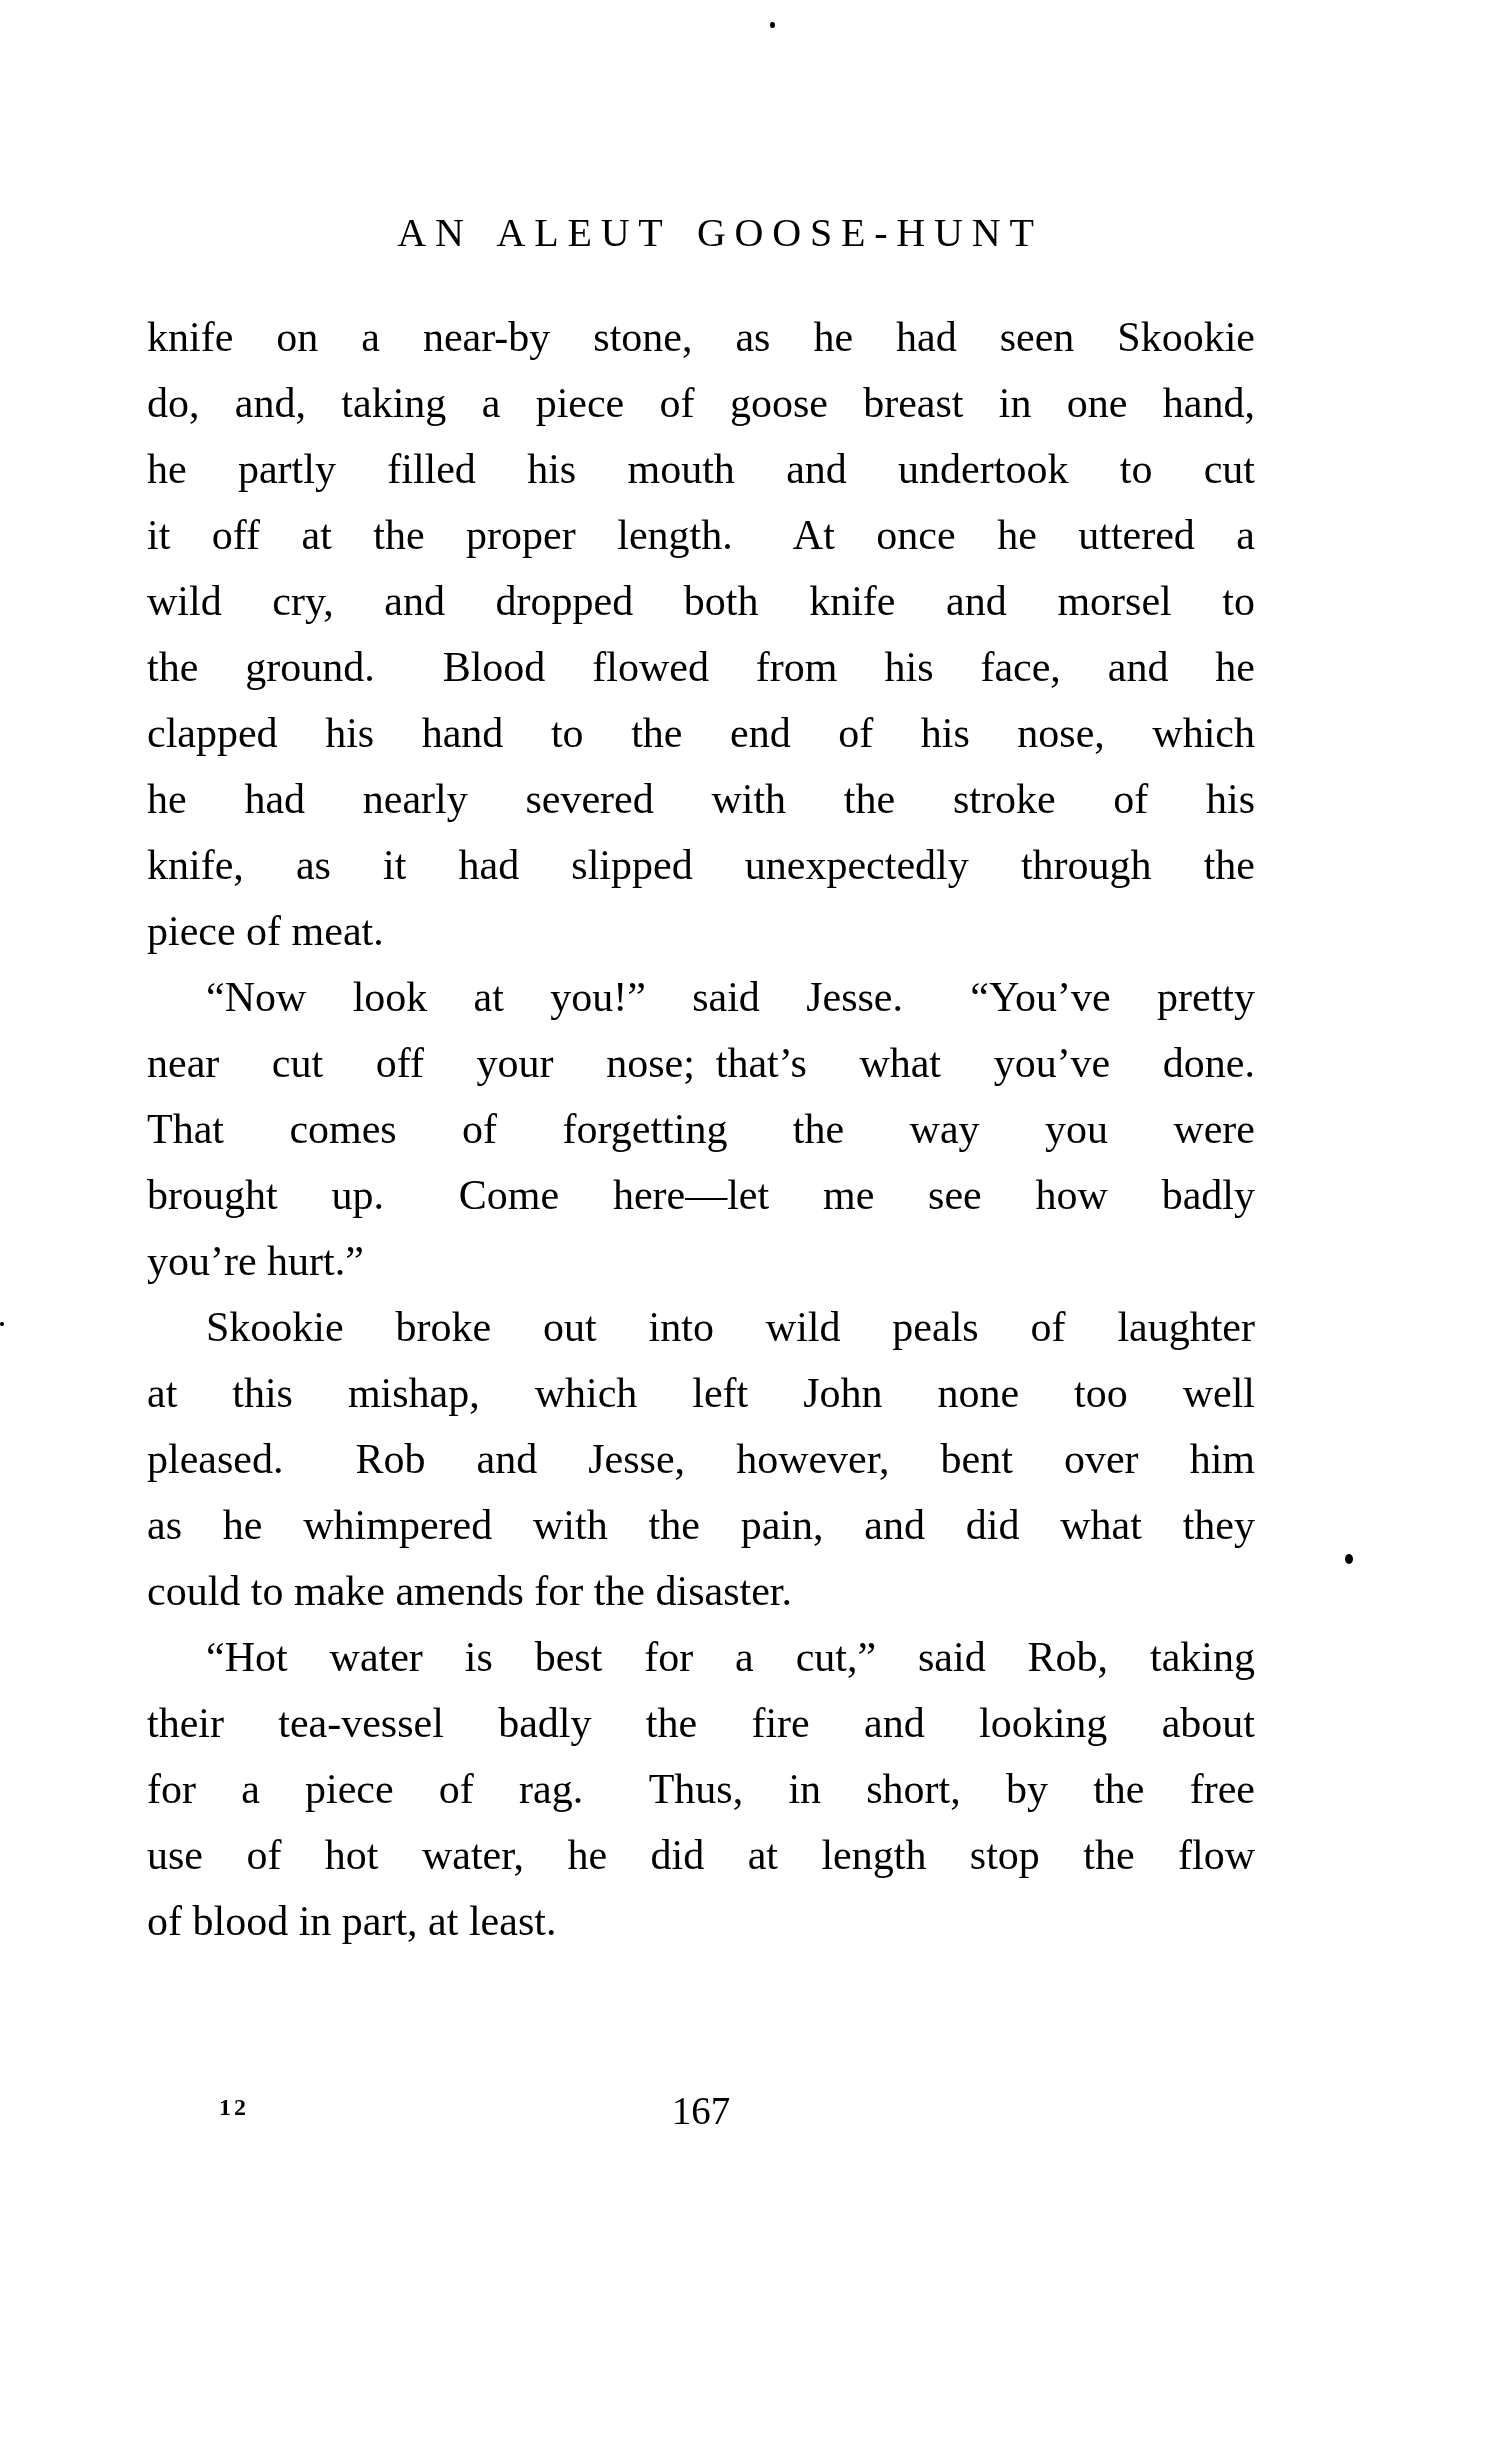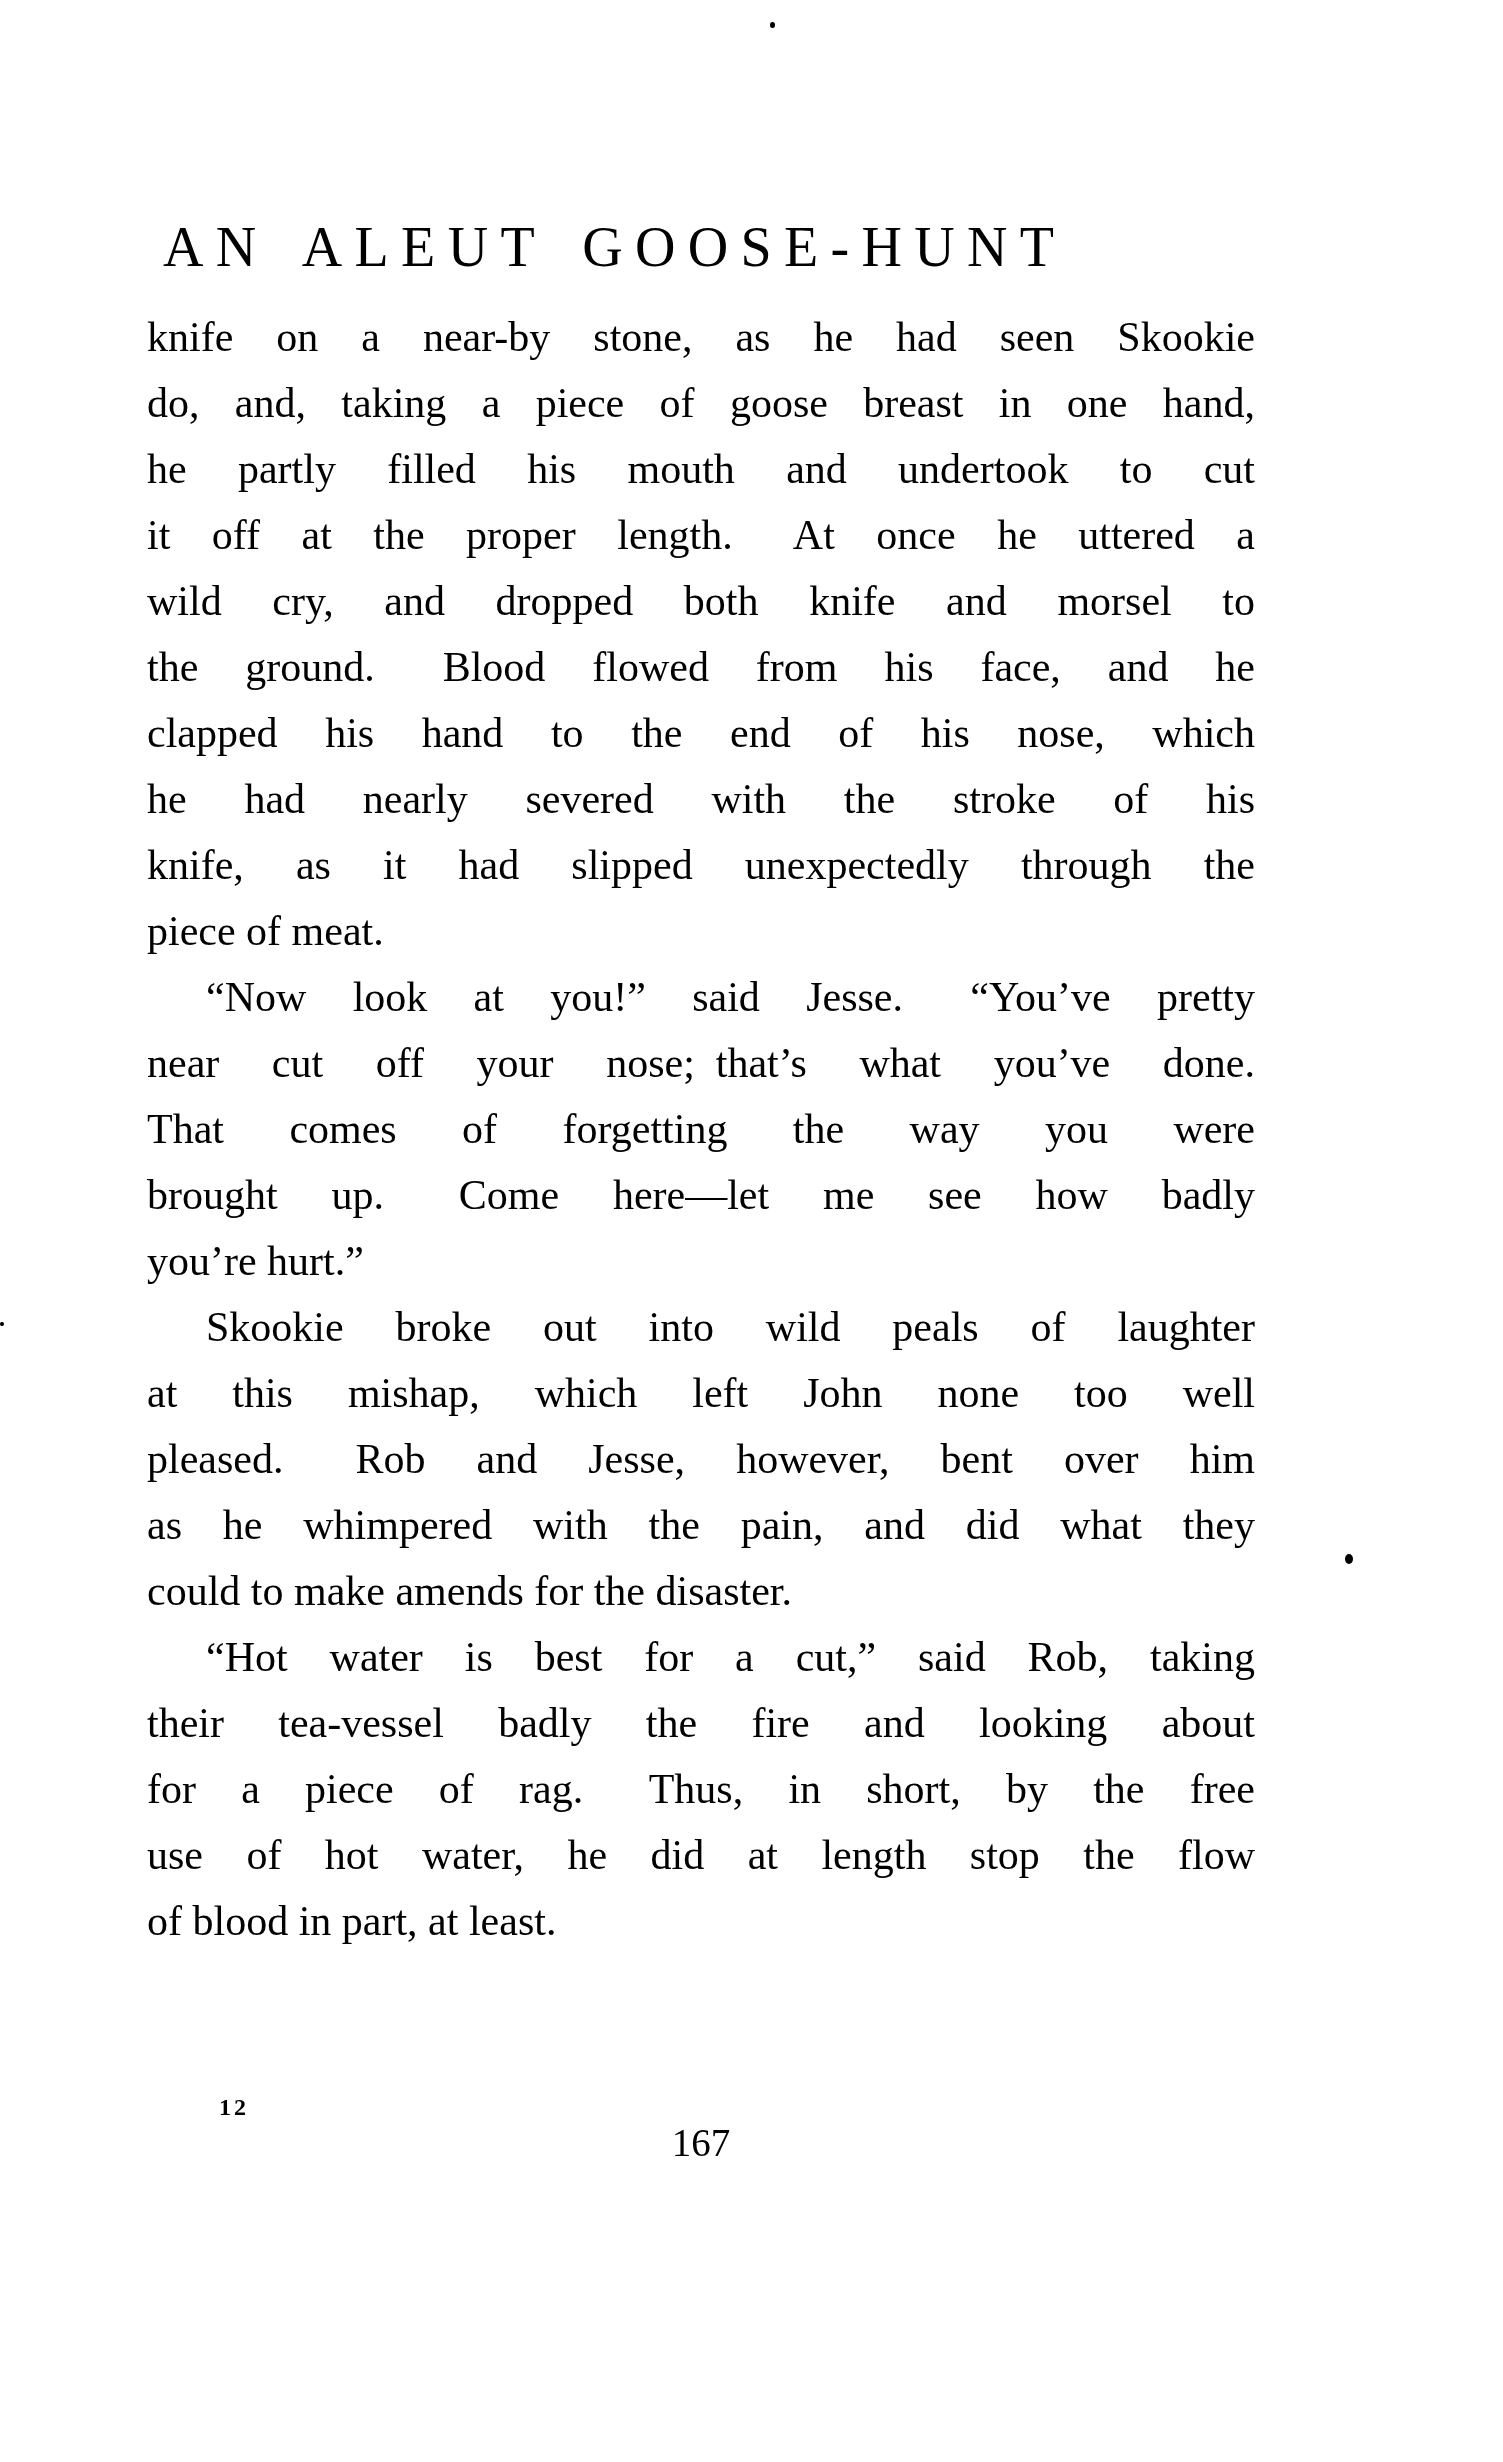--- a/index.html
+++ b/index.html
@@ -10,22 +10,23 @@
     background: #ffffff;
     font-family: "Liberation Serif", "DejaVu Serif", serif;
     color: #000000;
     overflow: hidden;
   }
   .title {
     position: absolute;
     top: 199px;
     left: 147px;
     width: 1126px;
-    margin: 16px;
-    font-size: 56px;
+    margin: 10px;
+    text-align: center;
+    font-size: 40px;
     font-weight: normal;
     letter-spacing: 0.22em;
     word-spacing: 0.18em;
     white-space: nowrap;
   }
   .textblock {
     position: absolute;
     left: 147px;
     top: 304px;
     width: 1108px;
@@ -49,21 +50,20 @@
     font-weight: bold;
     letter-spacing: 2.9px;
   }
   .pagenum {
     position: absolute;
     left: 147px;
     top: 2088px;
     width: 1108px;
     text-align: center;
     font-size: 39px;
-    margin-top: 32px;
   }
   .speck {
     position: absolute;
     background: #000;
     border-radius: 50%;
   }
   .speck.top    { left: 770px; top: 22px;   width: 5px;  height: 6.4px;  }
   .speck.right  { left: 1345px; top: 1554px; width: 7.9px; height: 10px; }
   .speck.left   { left: 0px;    top: 1322px; width: 3.6px;  height: 4.3px;  }
 </style>

